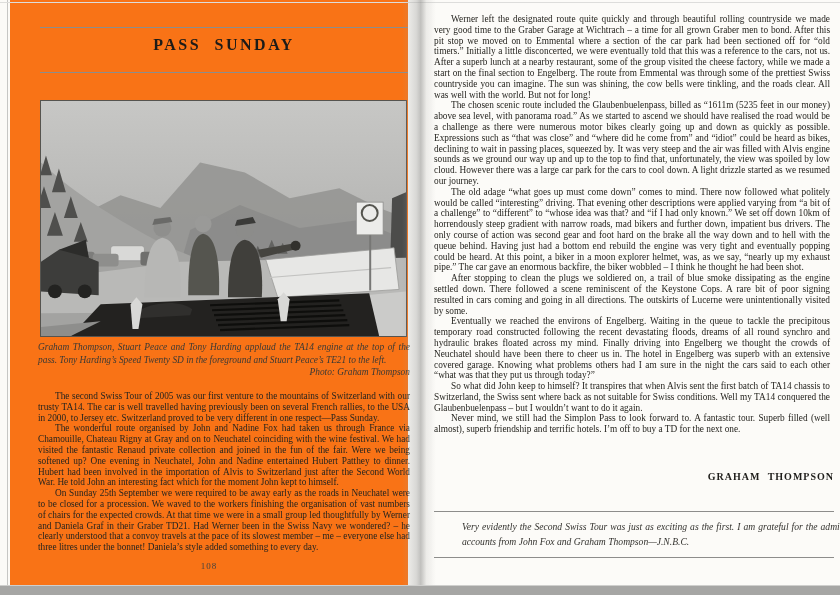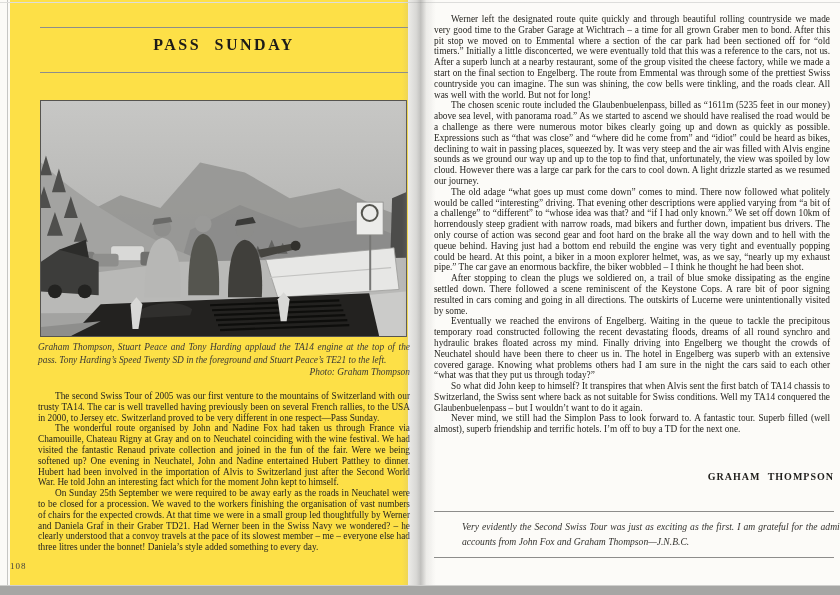--- a/index.html
+++ b/index.html
@@ -11,21 +11,21 @@
   }
   .spread{position:absolute;inset:0;background:#fbfaf7;}
   
   .scan-left-edge{position:absolute;left:7px;top:0;width:1px;height:585px;background:#c6c6c4;}
   .scan-top-edge{position:absolute;left:0;top:2px;width:840px;height:1px;background:#dddddb;}
   .gutter-shadow{position:absolute;left:402px;top:0;width:34px;height:585px;
     background:linear-gradient(90deg,rgba(160,160,158,0) 0%,rgba(160,160,158,.38) 42%,rgba(135,135,133,.5) 55%,rgba(170,170,168,.18) 72%,rgba(170,170,168,0) 100%);}
   .scan-bottom-edge{position:absolute;left:0;top:585px;width:840px;height:10px;background:#a6a6a4;border-top:1px solid #cfcfcd;}
 
   .page{position:absolute;top:0;height:585px;}
-  .page-left{left:10px;width:398px;background:#fde047;}
+  .page-left{left:10px;width:398px;background:#f97316;}
   .page-right{left:432px;width:408px;background:#fcfbf8;}
 
   .rule{position:absolute;height:1px;background:#8d8d8b;}
   .lp-rule-top{left:30px;top:27px;width:368px;}
   .lp-rule-bottom{left:30px;top:72px;width:368px;}
   .lp-title{position:absolute;left:30px;top:36px;width:368px;text-align:center;
     font-size:16px;font-weight:bold;letter-spacing:2.5px;word-spacing:7px;color:#1c1b18;}
 
   .photo{position:absolute;left:30px;top:100px;width:367px;height:237px;
     border:1px solid #56544f;box-sizing:border-box;background:#b5b5b3;}
@@ -34,21 +34,21 @@
   .caption{position:absolute;left:28px;top:341px;width:372px;
     font-style:italic;font-size:9.4px;line-height:13px;text-align:justify;color:#3a3935;}
   .caption-credit{position:absolute;left:28px;top:367px;width:372px;
     font-style:italic;font-size:9.4px;text-align:right;color:#3a3935;}
 
   .bodytext{text-align:justify;font-size:9.3px;line-height:10.8px;color:#25241f;}
   .bodytext p{margin:0;text-indent:17px;}
   .lp-body{position:absolute;left:28px;top:391px;width:372px;}
   .rp-body{position:absolute;left:2px;top:14px;width:396px;}
 
-  .pagenum{position:absolute;width:100%;text-align:left;font-size:9px;color:#44433f;letter-spacing:1px;}
+  .pagenum{position:absolute;width:100%;text-align:center;font-size:9px;color:#44433f;letter-spacing:1px;}
   .lp-num{left:0;top:561px;}
   .rp-num{left:0;top:561px;}
 
   .signature{position:absolute;right:6px;top:471px;font-weight:bold;font-size:10px;
     letter-spacing:1px;word-spacing:4px;color:#1e1d1a;}
 
   .rp-rule-top{left:2px;top:511px;width:400px;}
   .rp-rule-bottom{left:2px;top:557px;width:400px;}
   .editor-note{position:absolute;left:2px;top:520px;width:398px;
     font-style:italic;font-size:9.6px;line-height:14.5px;text-align:justify;color:#33322e;margin-left:28px;}

